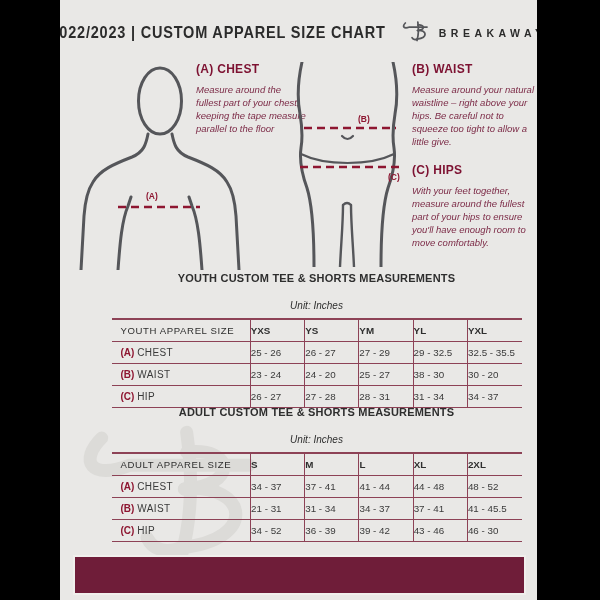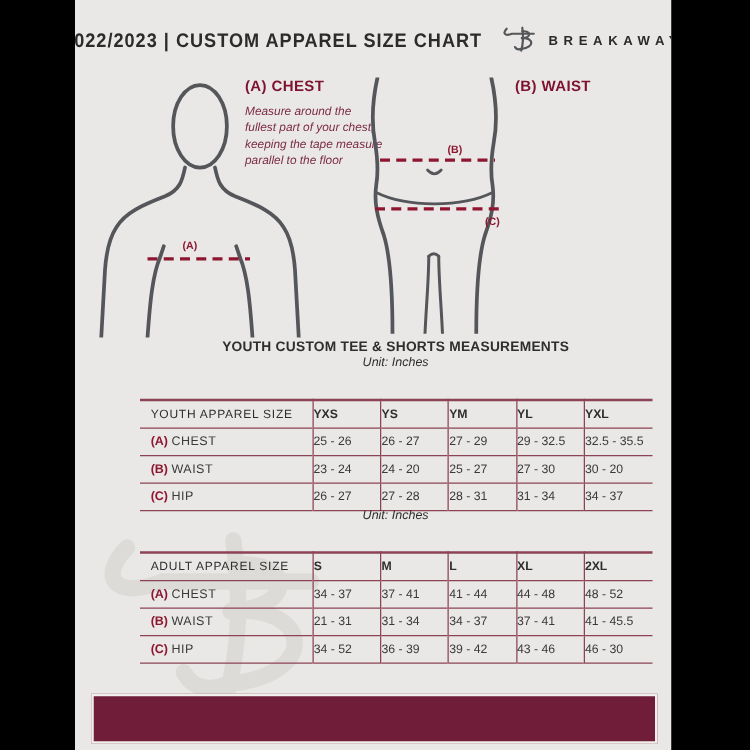--- a/index.html
+++ b/index.html
@@ -31,23 +31,23 @@
   .guide-body{
     font-size:9.5px;font-style:italic;color:#7c2b47;line-height:1.38;margin:0;
   }
   .guide-block{position:absolute;}
   .marker-label{
     position:absolute;font-size:8.5px;font-weight:bold;color:#8e1631;
   }
   
   .table-section{position:absolute;left:0;width:513px;text-align:center;z-index:2;}
   .section-title{font-size:11px;font-weight:bold;color:#2e2e2e;letter-spacing:.2px;margin:0;}
-  .section-unit{font-size:10px;font-style:italic;color:#2e2e2e;margin:1px 0 0 0;}
+  .section-unit{font-size:10px;font-style:italic;color:#2e2e2e;margin:16px 0 0 0;}
   table.size-table{
-    width:410px;margin:23px auto 0 auto;border-collapse:collapse;
+    width:410px;margin:7px auto 0 auto;border-collapse:collapse;
     border-top:2px solid #8d4256;border-bottom:1.5px solid #8d4256;
   }
   table.size-table th,table.size-table td{
     border-top:1.5px solid #8d4256;border-left:1.5px solid #8d4256;
     height:21px;padding:0;font-size:9.8px;color:#3a3a3a;text-align:left;
     font-weight:normal;
   }
   table.size-table tr>*:first-child{border-left:none;}
   table.size-table thead th{font-weight:bold;color:#2e2e2e;}
   table.size-table th.label-col{
@@ -120,22 +120,27 @@
       </g>
       <line x1="14" y1="66" x2="106" y2="66" stroke="#8e1631" stroke-width="2.6" stroke-dasharray="8 5"></line>
       <line x1="10" y1="105" x2="110" y2="105" stroke="#8e1631" stroke-width="2.6" stroke-dasharray="8 5"></line>
     </svg>
   </div>
   <div class="marker-label" style="left:298px;top:114px;">(B)</div>
   <div class="marker-label" style="left:328px;top:172px;">(C)</div>
 
   <div class="guide-block" style="left:352px;top:62px;width:122px;">
     <p class="guide-head">(B) WAIST</p>
-  </div>
-
+    <p class="guide-body">Measure around your natural waistline – right above your hips. Be careful not to squeeze too tight to allow a little give.</p>
+  </div>
+
+  <div class="guide-block" style="left:352px;top:163px;width:122px;">
+    <p class="guide-head">(C) HIPS</p>
+    <p class="guide-body">With your feet together, measure around the fullest part of your hips to ensure you'll have enough room to move comfortably.</p>
+  </div>
 
   <div class="watermark">
     <svg width="210" height="170" viewBox="0 0 36 30" fill="none">
       <g stroke="#dcdbd8" stroke-width="2.3" stroke-linecap="round" fill="none">
         <path d="M4,6 C0,10 2,13.5 9,10.8 L30,10.8"></path>
         <path d="M19,5 C20,12 20,20 18,27"></path>
         <path d="M19,8.5 C27.5,7.5 28,14.5 18.6,15"></path>
         <path d="M18.6,15 C30,14 31.5,24 18.2,25.3"></path>
         <path d="M18.2,25.3 C15,26.5 13,25.6 12,23.6"></path>
       </g>
@@ -163,36 +168,37 @@
           <td>26 - 27</td>
           <td>27 - 29</td>
           <td>29 - 32.5</td>
           <td>32.5 - 35.5</td>
         </tr>
         <tr>
           <td class="label-col"><span class="prefix">(B)</span> <span class="measure">WAIST</span></td>
           <td>23 - 24</td>
           <td>24 - 20</td>
           <td>25 - 27</td>
-          <td>27 - 30</td>
+          <td>38 - 30</td>
           <td>30 - 20</td>
         </tr>
         <tr>
           <td class="label-col"><span class="prefix">(C)</span> <span class="measure">HIP</span></td>
           <td>26 - 27</td>
           <td>27 - 28</td>
           <td>28 - 31</td>
           <td>31 - 34</td>
           <td>34 - 37</td>
         </tr>
       </tbody>
     </table>
   </div>
 
   <div class="table-section" style="top:406px;">
+    <p class="section-title">ADULT CUSTOM TEE &amp; SHORTS MEASUREMENTS</p>
     <p class="section-unit">Unit: Inches</p>
     <table class="size-table">
       <thead>
         <tr>
           <th class="label-col">ADULT APPAREL SIZE</th>
           <th class="size-col">S</th>
           <th class="size-col">M</th>
           <th class="size-col">L</th>
           <th class="size-col">XL</th>
           <th class="size-col">2XL</th>

